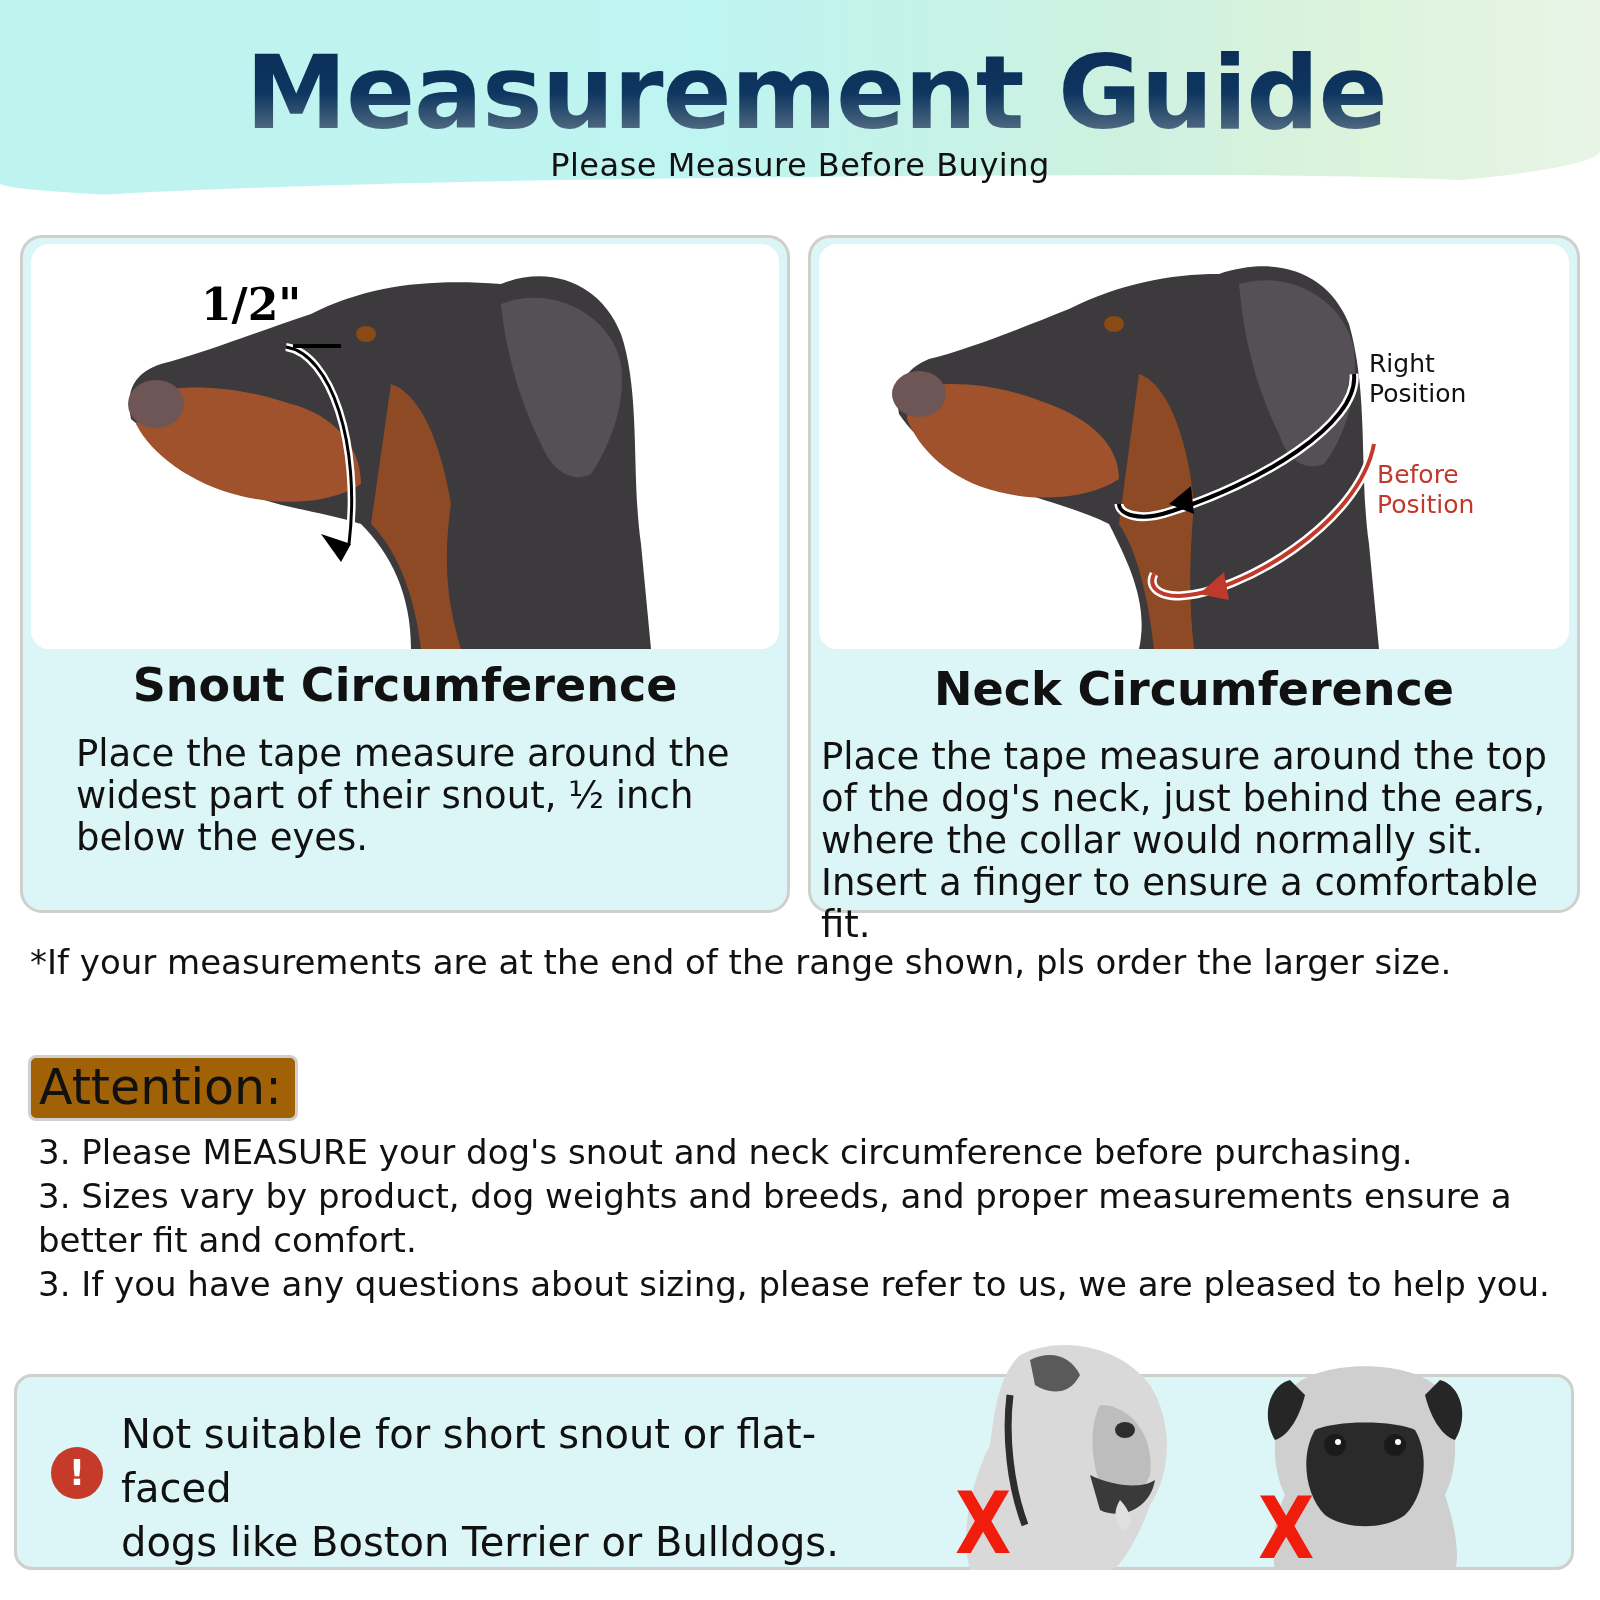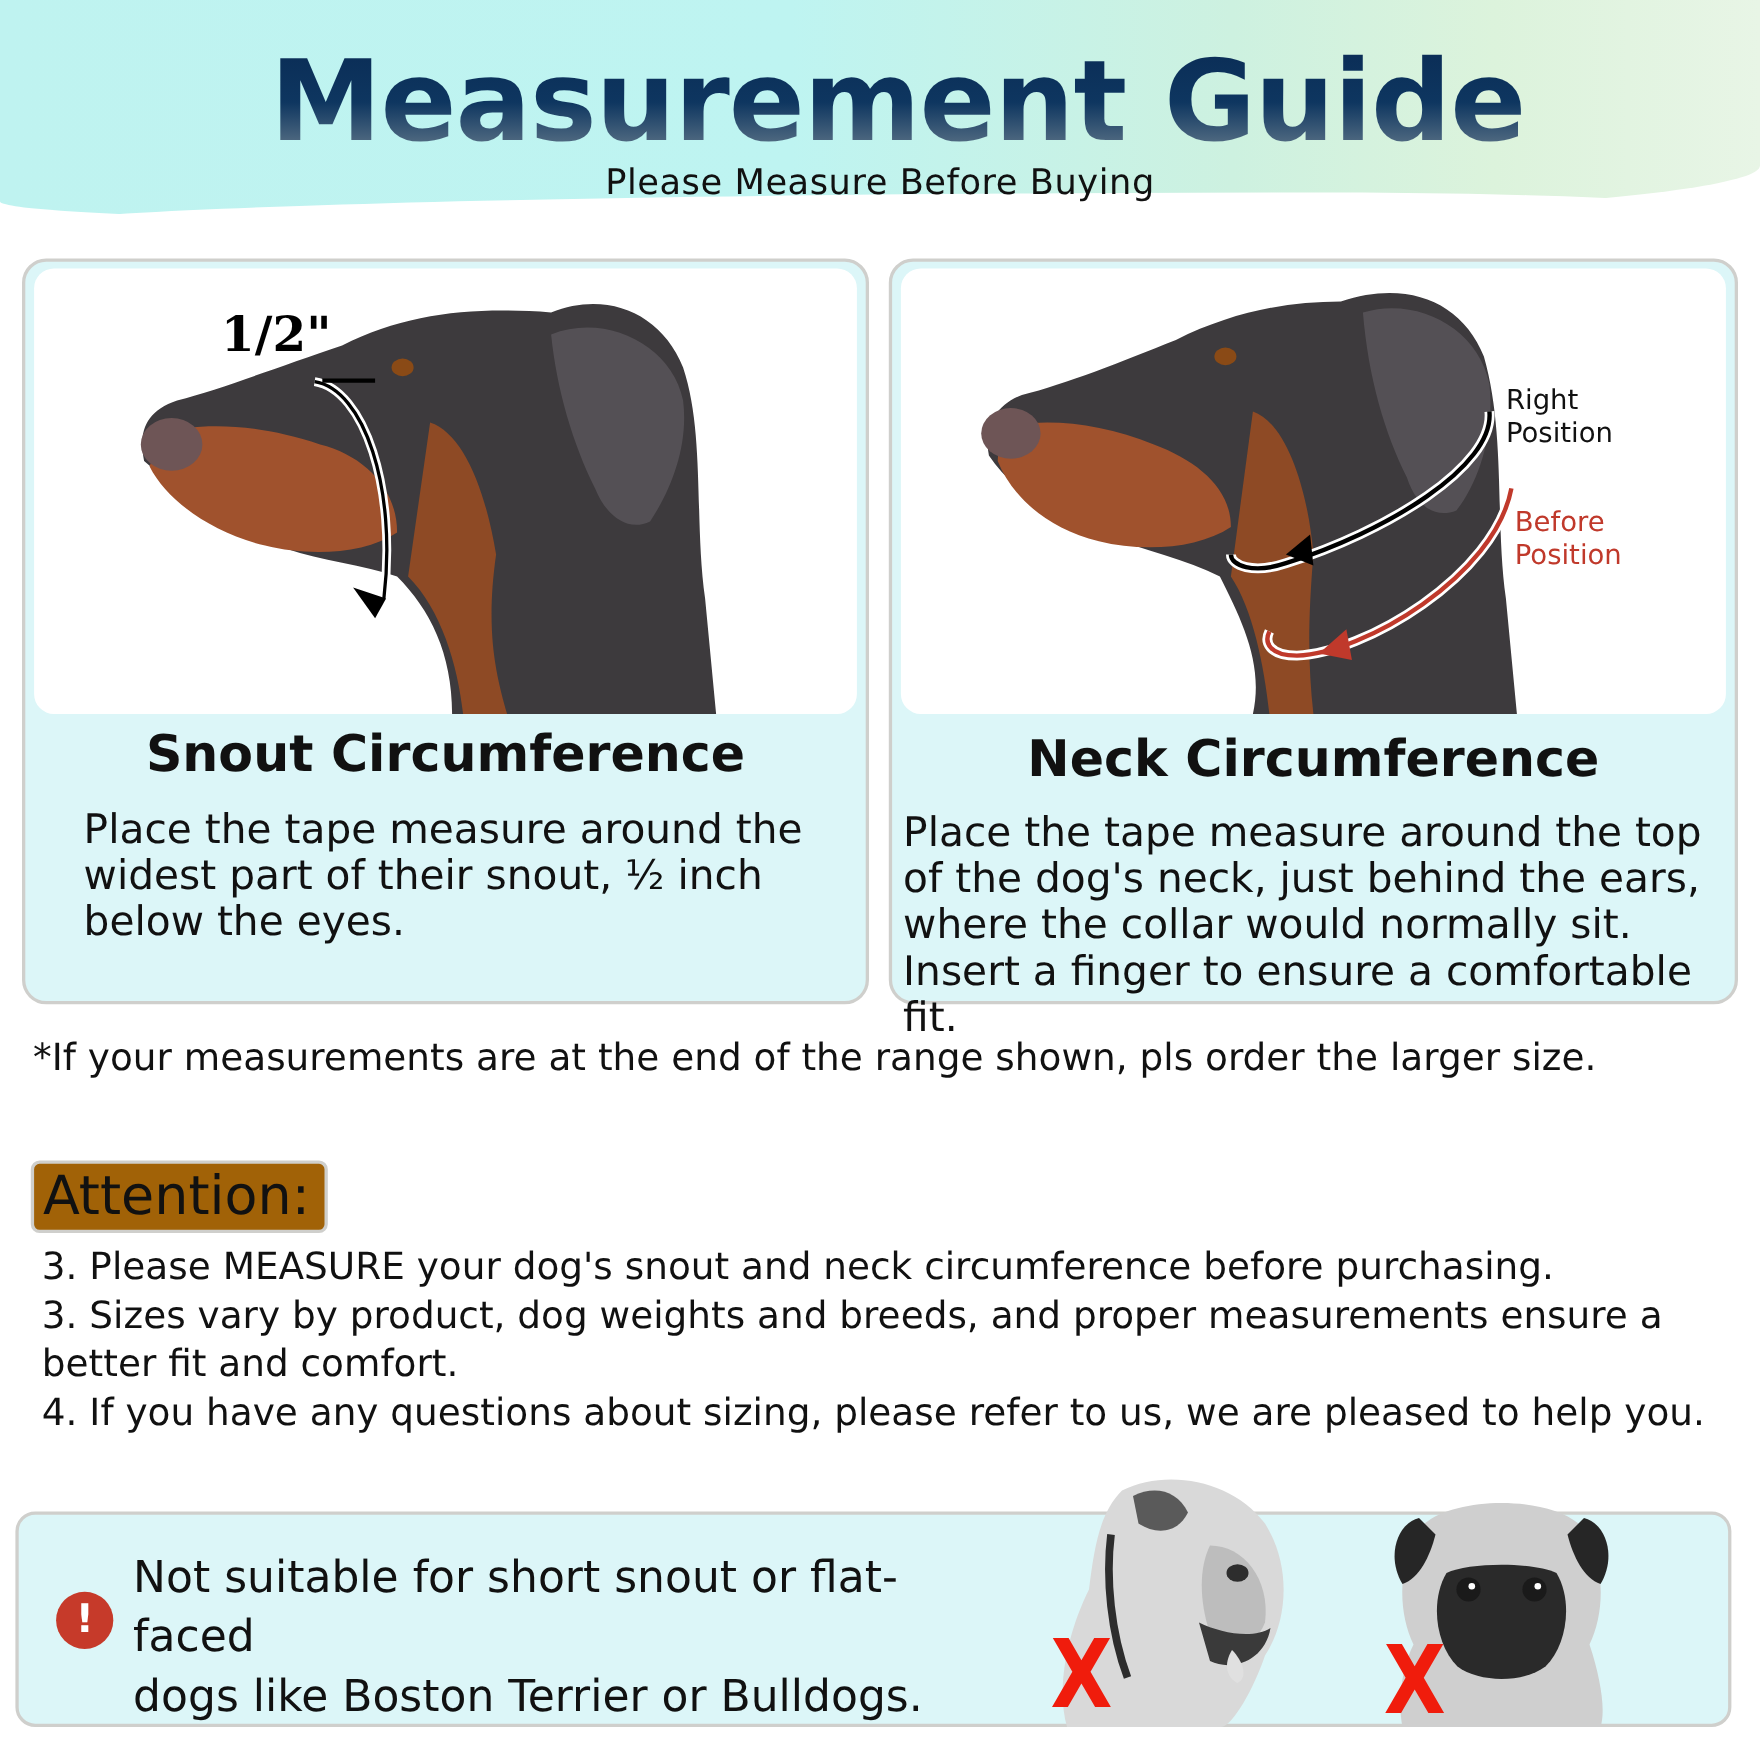--- a/index.html
+++ b/index.html
@@ -165,21 +165,21 @@
 </div>
 
 <div class="notes">
   <div>*If your measurements are at the end of the range shown, pls order the larger size.</div>
 </div>
 
 <div class="attention-badge">Attention:</div>
 <div class="attention-list">
   <div>3. Please MEASURE your dog's snout and neck circumference before purchasing.</div>
   <div>3. Sizes vary by product, dog weights and breeds, and proper measurements ensure a better fit and comfort.</div>
-  <div>4. If you have any questions about sizing, please refer to us, we are pleased to help you.</div>
+  <div>3. If you have any questions about sizing, please refer to us, we are pleased to help you.</div>
 </div>
 
 <div class="warning">
   <div class="warn-icon">!</div>
   <div class="warn-text">
     <div>Not suitable for short snout or flat-faced</div>
     <div>dogs like Boston Terrier or Bulldogs.</div>
   </div>
 </div>
 

